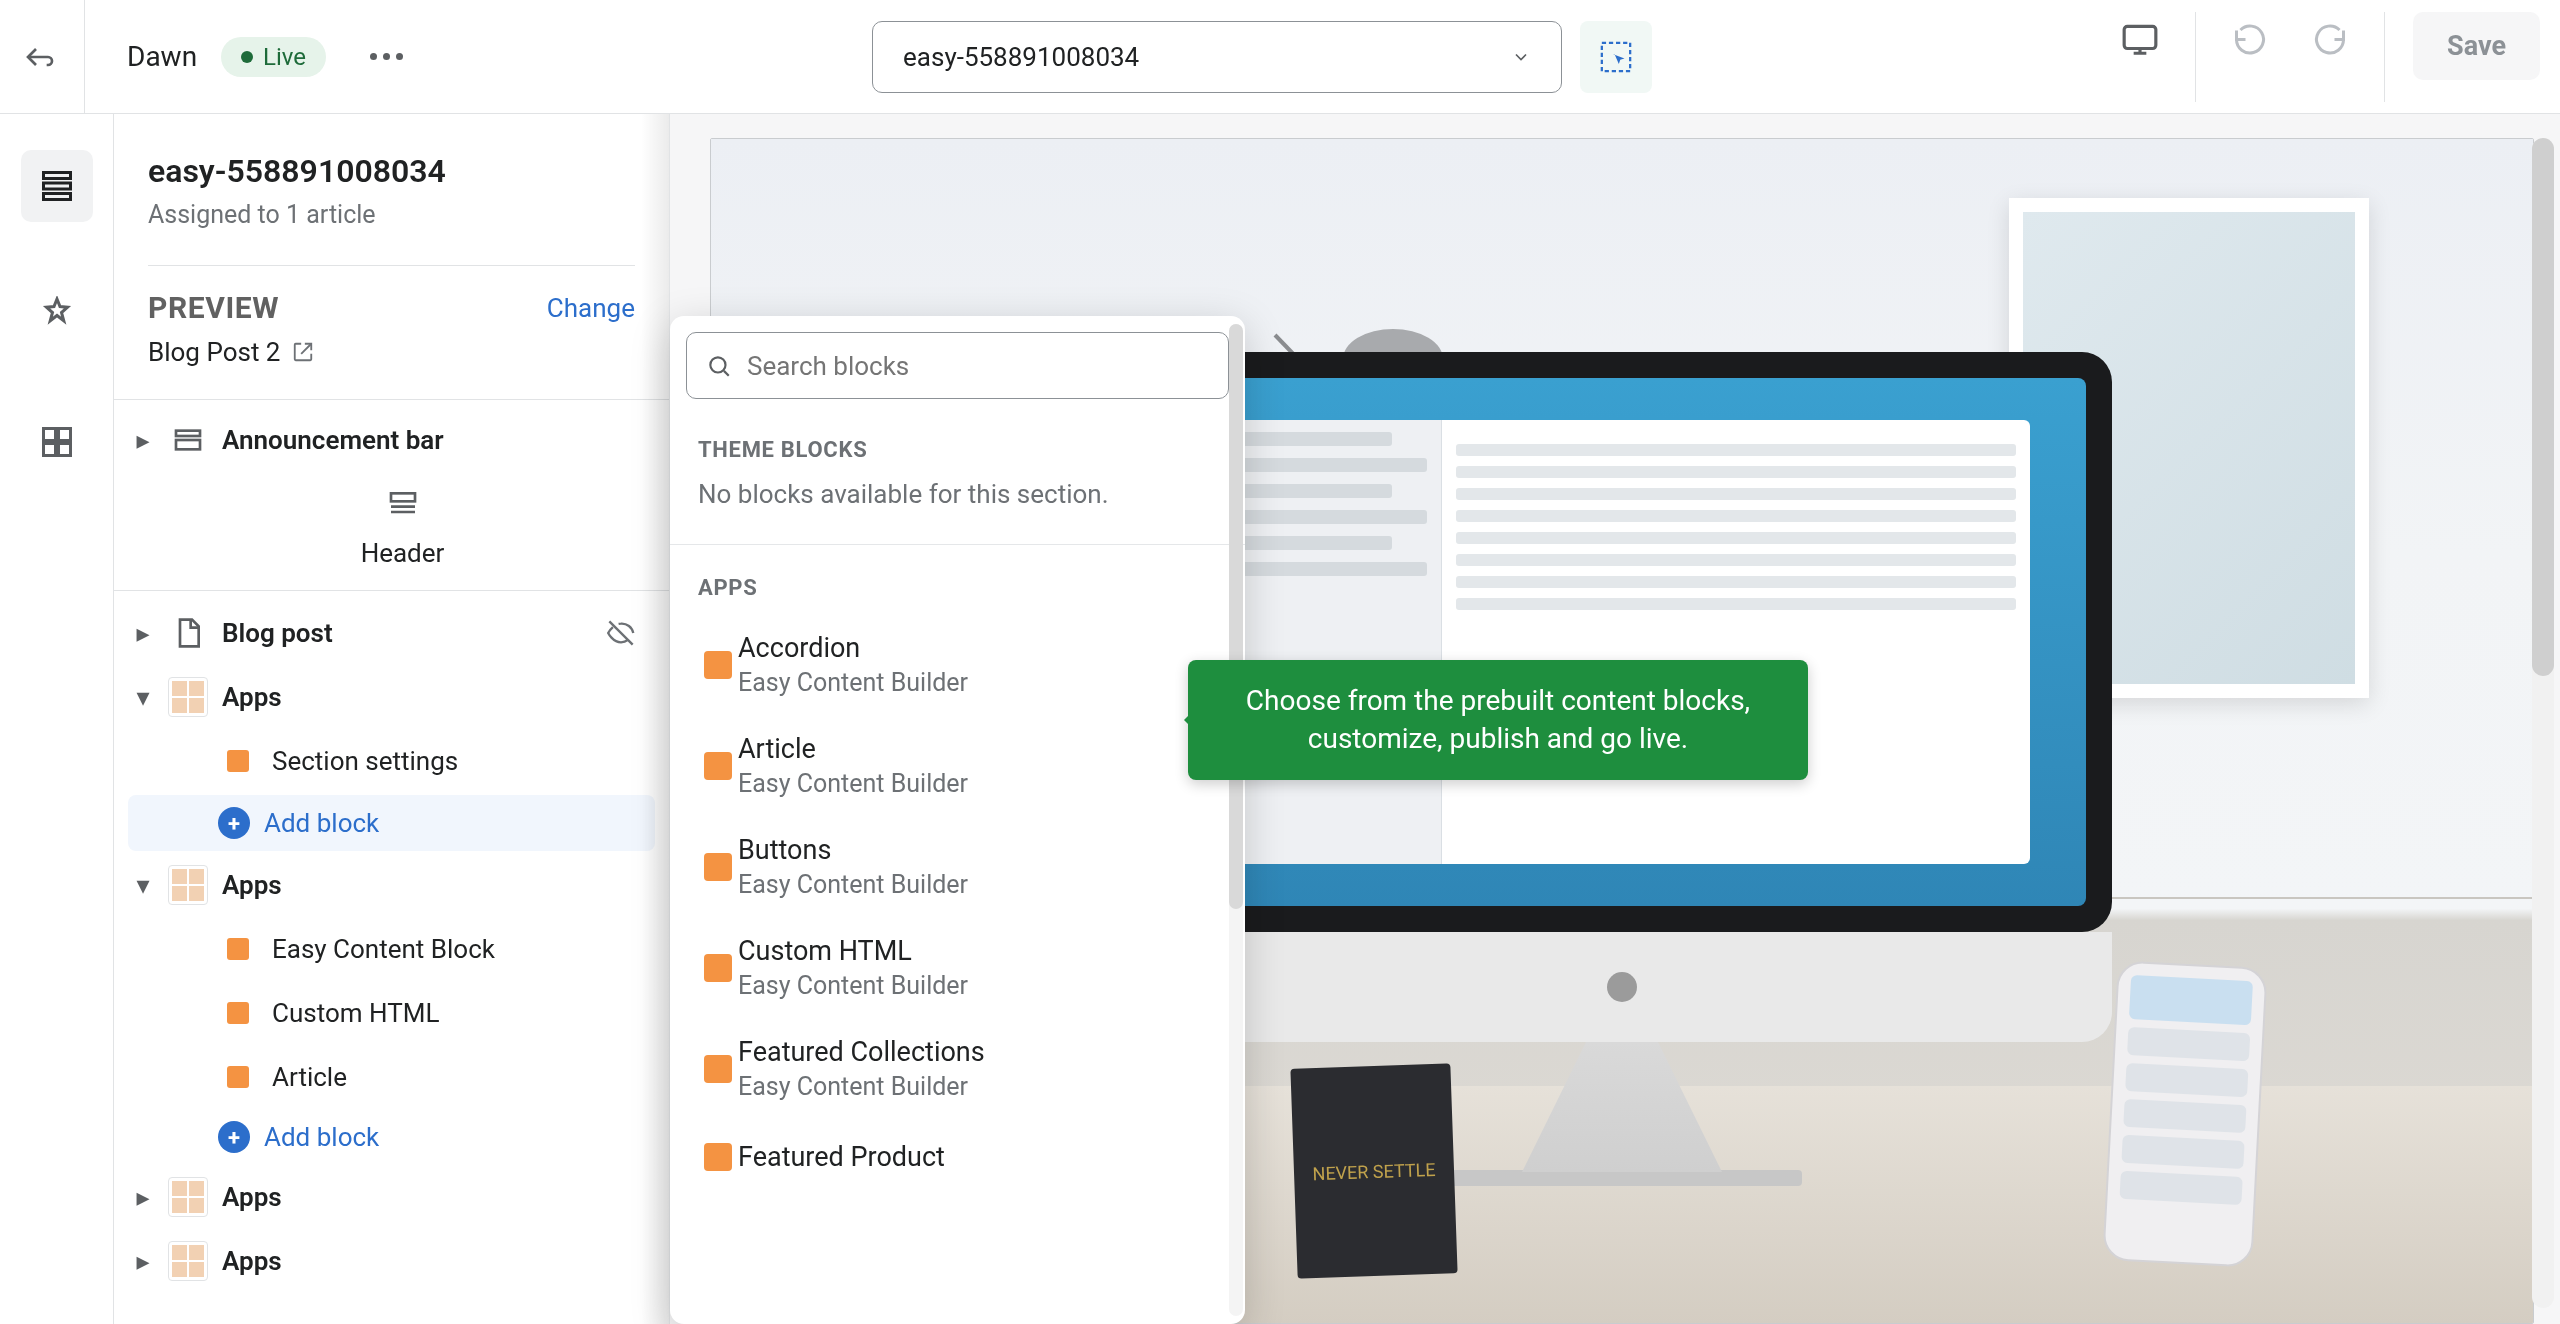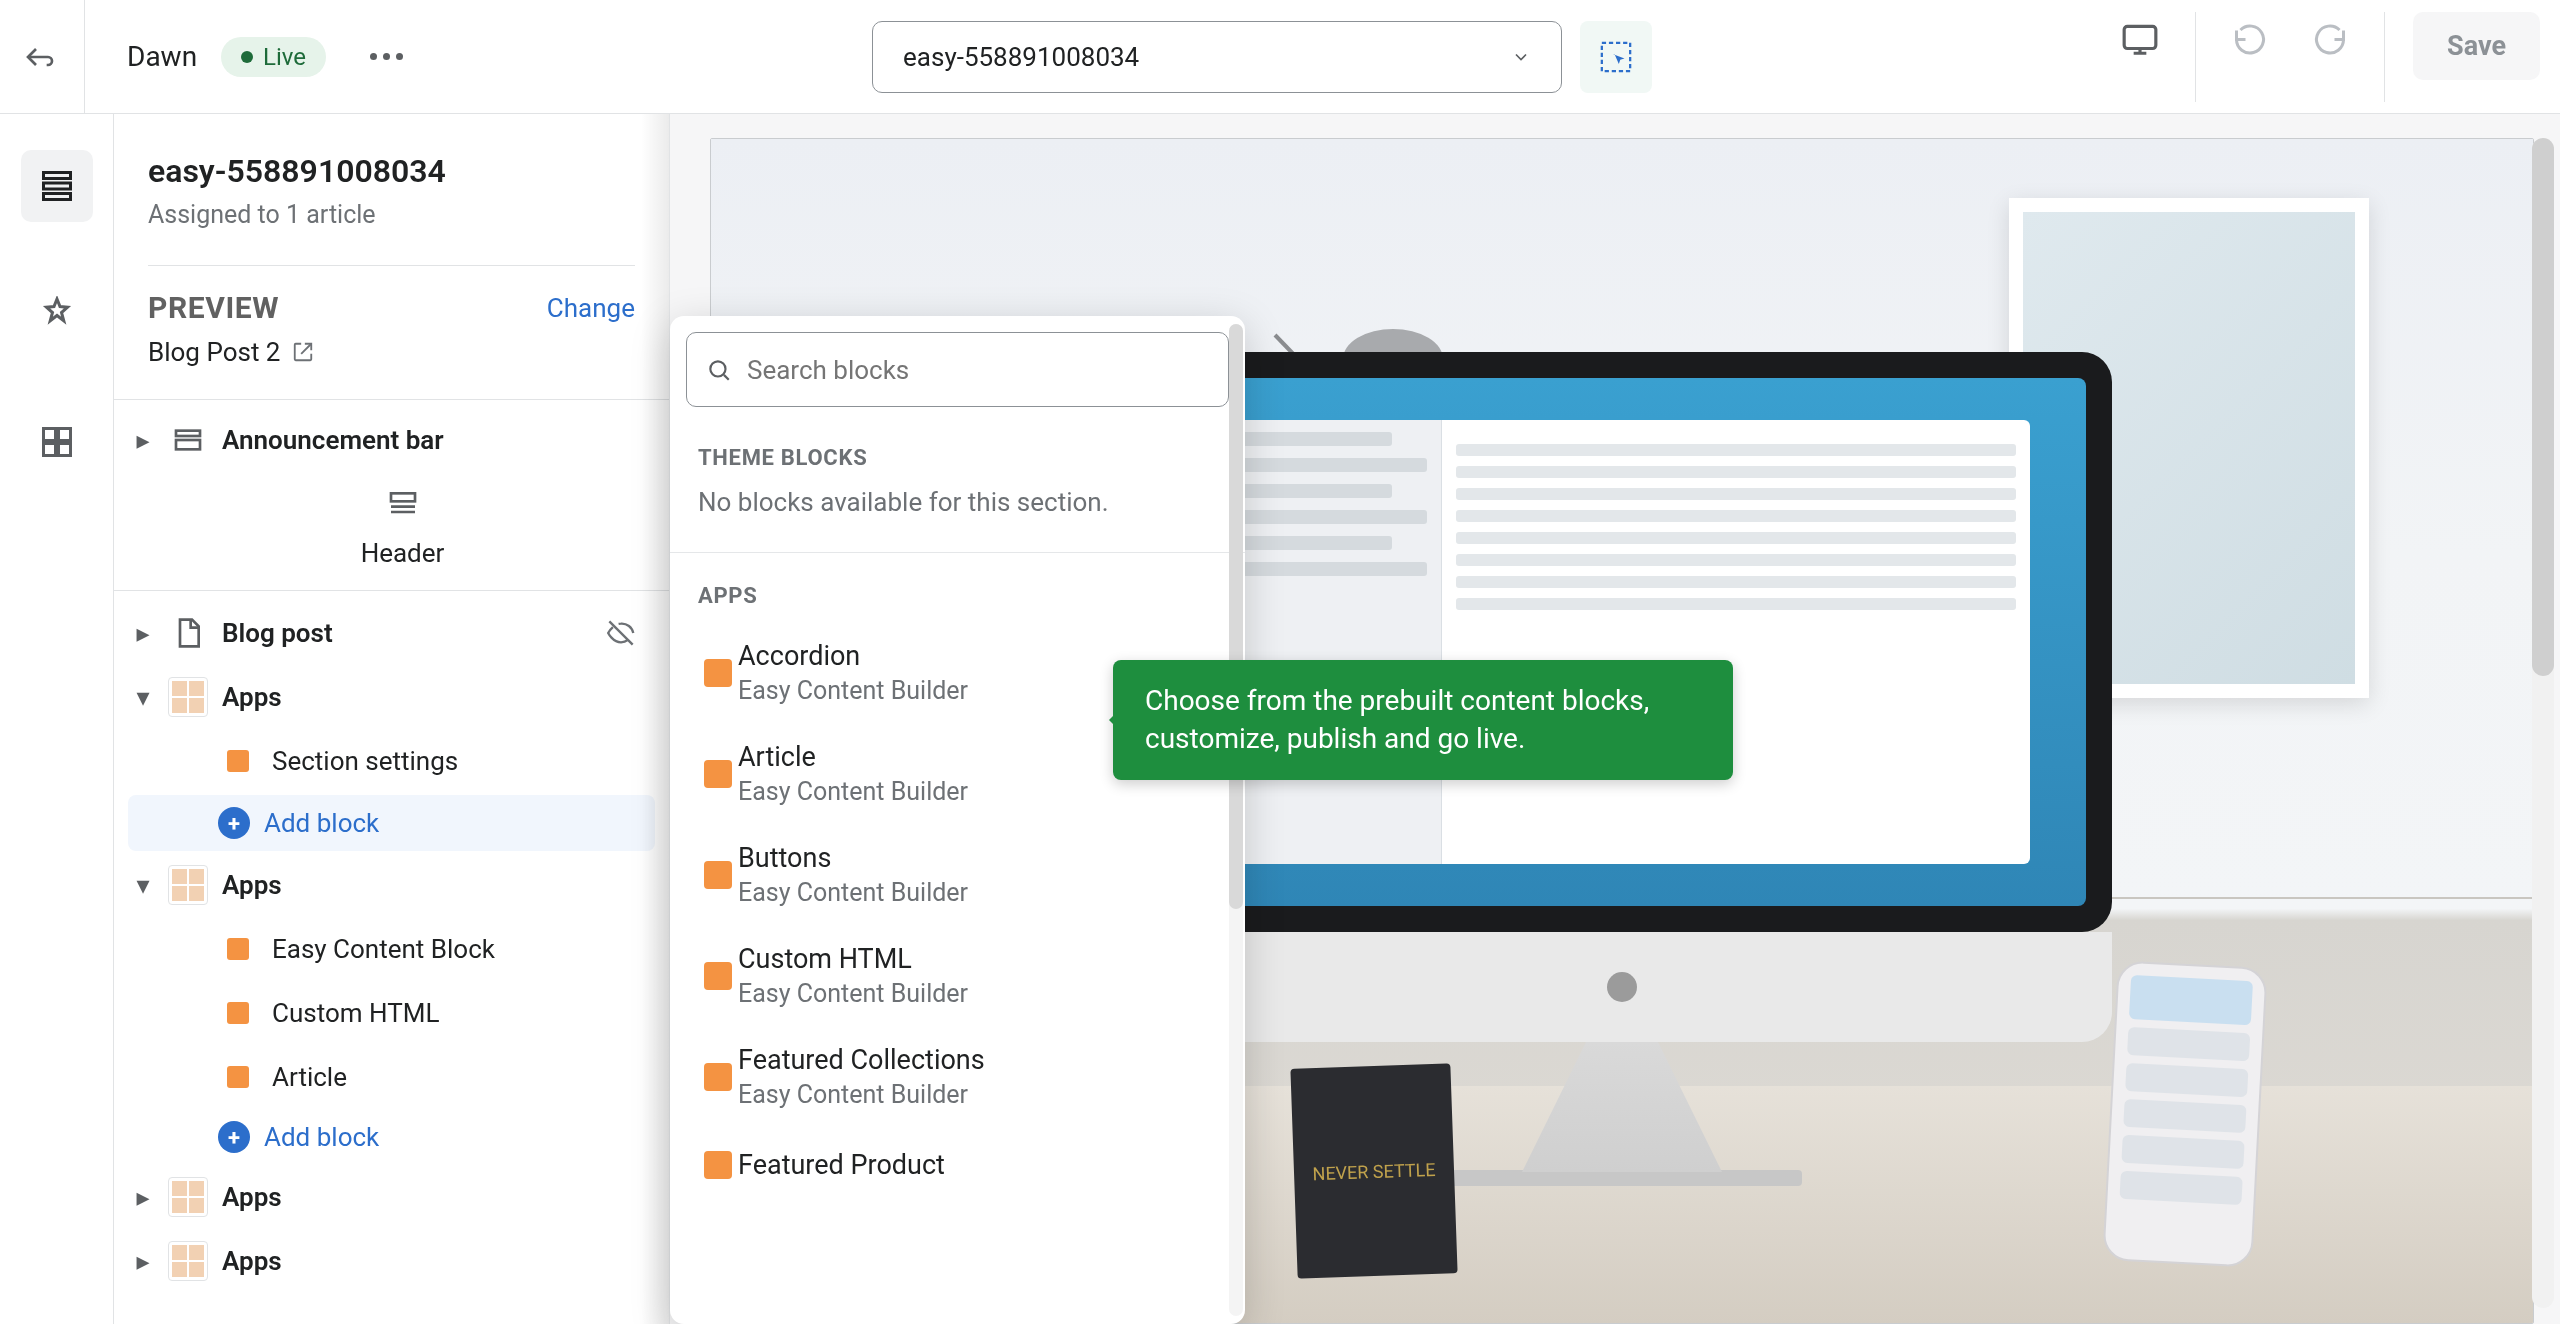--- a/index.html
+++ b/index.html
@@ -57,35 +57,35 @@
   .plus-circle { width: 32px; height: 32px; border-radius: 50%; background: #2c6ecb; color: #fff; display: flex; align-items: center; justify-content: center; font-size: 22px; font-weight: 700; flex-shrink: 0; }
   .add-txt { color: #2c6ecb; font-size: 26px; }
   .sb-top-divider { height: 1px; background: #e1e3e5; }
 
   
   .popover { position: absolute; top: 316px; left: 670px; width: 575px; height: 1008px; background: #fff; border-radius: 14px; box-shadow: 0 10px 40px rgba(0,0,0,0.18); display: flex; flex-direction: column; overflow: hidden; }
   .pop-inner { flex: 1; overflow-y: auto; position: relative; }
   .pop-scroll { position: absolute; right: 2px; top: 8px; width: 14px; height: calc(100% - 16px); background: #f4f4f4; border-radius: 8px; }
   .pop-scroll-thumb { position: absolute; right: 2px; top: 8px; width: 14px; height: 58%; background: #d9d9d9; border-radius: 8px; }
   .search-wrap { padding: 16px; }
-  .search-input { width: 100%; height: 75px; border: 1px solid #8c9196; border-radius: 10px; padding: 0 20px 0 60px; font-size: 26px; color: #202223; background: #fff; }
+  .search-input { width: 100%; height: 67px; border: 1px solid #8c9196; border-radius: 10px; padding: 0 20px 0 60px; font-size: 26px; color: #202223; background: #fff; }
   .search-rel { position: relative; }
   .search-icon-abs { position: absolute; left: 20px; top: 50%; transform: translateY(-50%); color: #5c5f62; }
   .pop-sec-label { font-size: 22px; font-weight: 700; letter-spacing: 0.7px; color: #6d7175; padding: 22px 28px 14px 28px; text-transform: uppercase; }
   .pop-msg { font-size: 26px; color: #6d7175; padding: 0 28px 24px 28px; line-height: 1.4; }
   .pop-divider { height: 1px; background: #e5e7e9; margin: 8px 0; }
   .block-item { display: flex; align-items: center; padding: 18px 28px; }
   .block-item .bi-ico { width: 40px; height: 40px; flex-shrink: 0; }
   .bi-ico { background: #fff; border-radius: 5px; display: flex; align-items: center; justify-content: center; }
   .bi-ico::after { content: ""; width: 28px; height: 28px; background: #f49342; border-radius: 4px; }
   .bi-txt .bi-title { font-size: 27px; color: #202223; }
   .bi-txt .bi-sub { font-size: 25px; color: #6d7175; margin-top: 4px; }
 
   
-  .tooltip { position: absolute; top: 660px; left: 1113px; background: #1e8e3e; color: #fff; padding: 22px 32px; border-radius: 8px; font-size: 28px; line-height: 1.35; max-width: 620px; box-shadow: 0 4px 14px rgba(0,0,0,0.2); }
+  .tooltip { position: absolute; top: 660px; left: 1188px; background: #1e8e3e; color: #fff; padding: 22px 32px; border-radius: 8px; font-size: 28px; line-height: 1.35; max-width: 620px; box-shadow: 0 4px 14px rgba(0,0,0,0.2); text-align: center; }
   .tooltip::before { content: ""; position: absolute; left: -18px; top: 50%; transform: translateY(-50%); border: 14px solid transparent; border-right-color: #1e8e3e; }
 
   
   .canvas { position: absolute; top: 114px; left: 670px; right: 0; bottom: 0; background: #f6f6f7; padding: 24px 26px 0 40px; overflow: hidden; }
   .canvas-frame { width: 100%; height: 100%; background: #fff; border: 1px solid #c9cccf; border-radius: 2px; overflow: hidden; position: relative; }
   .room { width: 100%; height: 100%; background: linear-gradient(180deg, #eceff4 0%, #f2f4f6 35%, #f3f5f7 65%, #d7d5d0 66%, #e0dcd6 100%); position: relative; }
   .wall-trim { position: absolute; left: 0; right: 0; top: 64%; height: 2px; background: #c9c6c0; }
   .desk { position: absolute; left: 0; right: 0; bottom: 0; height: 20%; background: linear-gradient(180deg, #e6e1d9, #d4cdc2); }
   .picture { position: absolute; top: 5%; right: 9%; width: 360px; height: 500px; background: #fff; box-shadow: 0 6px 22px rgba(0,0,0,0.12); padding: 14px; }
   .picture-inner { width: 100%; height: 100%; background: linear-gradient(135deg, #dfe9ee, #cfdde3); }

